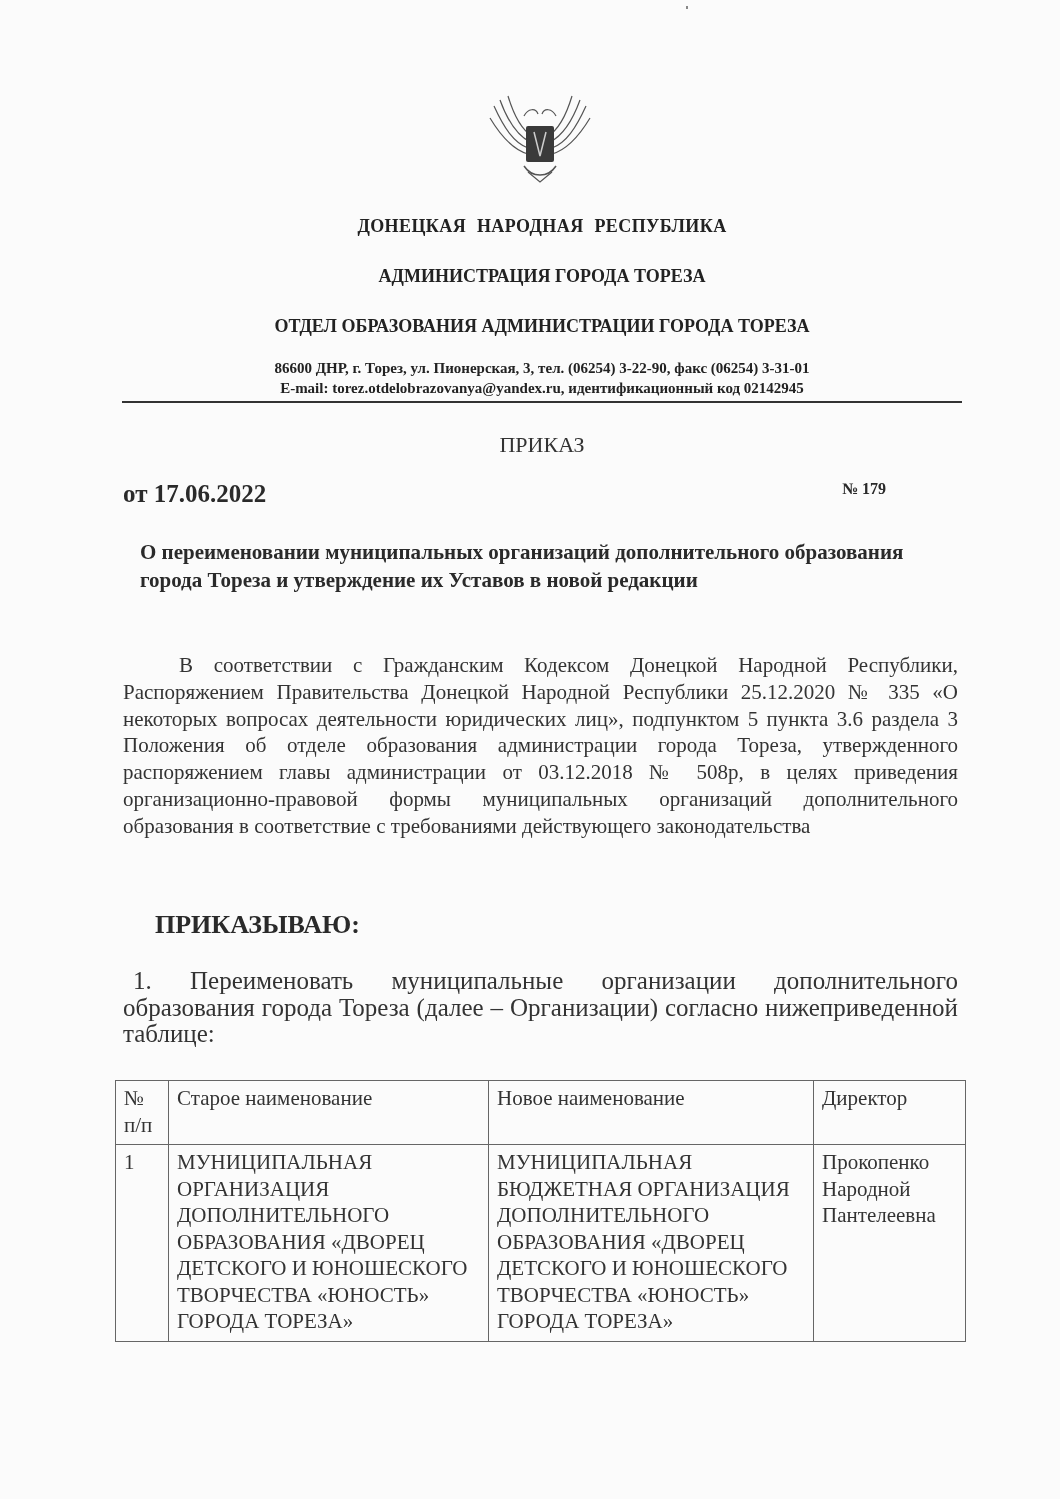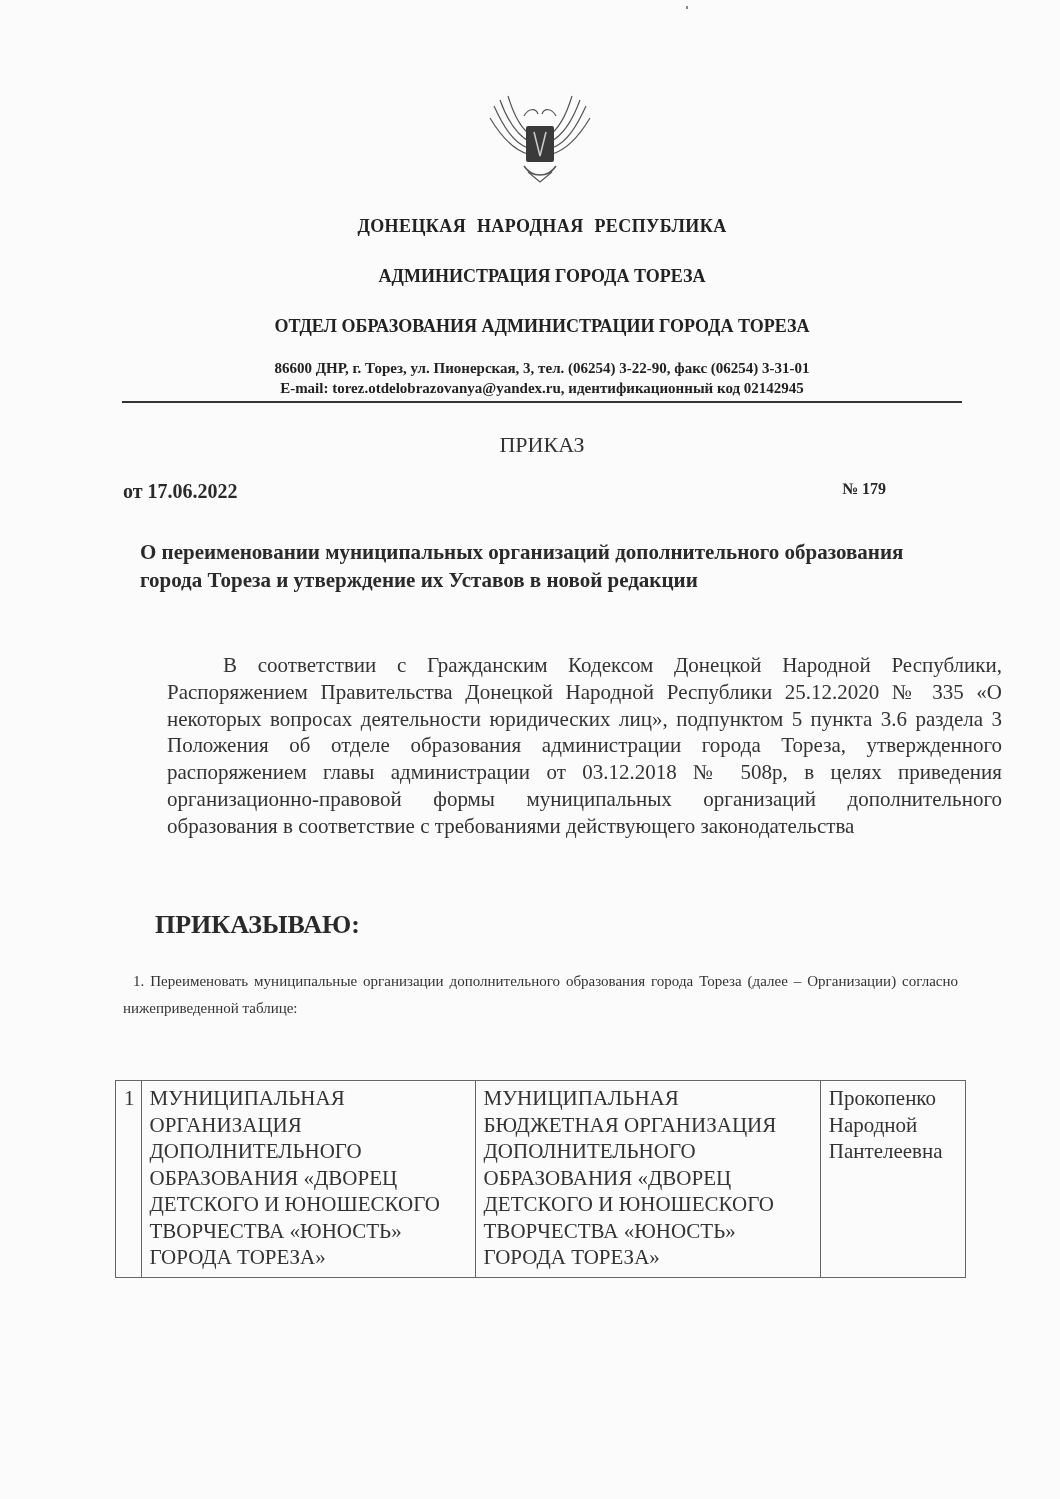--- a/index.html
+++ b/index.html
@@ -10,26 +10,26 @@
   .emblem { position: absolute; left: 484px; top: 88px; width: 112px; height: 100px; }
   .hdr { position: absolute; left: 0; width: 1084px; text-align: center; font-weight: bold; color: #222; }
   .h1 { top: 216px; font-size: 18px; letter-spacing: 0.4px; word-spacing: 6px; }
   .h2 { top: 266px; font-size: 18px; }
   .h3 { top: 316px; font-size: 18px; }
   .addr { position: absolute; left: 0; width: 1084px; text-align: center; font-weight: bold; font-size: 15px; color: #222; line-height: 20px; }
   .addr1 { top: 358px; }
   .addr2 { top: 378px; }
   .rule { position: absolute; left: 122px; top: 401px; width: 840px; border-top: 2px solid #333; }
   .order-word { position: absolute; top: 432px; left: 0; width: 1084px; text-align: center; font-size: 22px; color: #333; }
-  .date { position: absolute; left: 123px; top: 480px; font-size: 20px; font-weight: bold; }
+  .date { position: absolute; left: 123px; top: 480px; font-size: 25px; font-weight: bold; }
   .num { position: absolute; right: 174px; top: 480px; font-size: 16px; font-weight: bold; }
   .title { position: absolute; left: 140px; width: 800px; top: 538px; font-weight: bold; font-size: 21px; line-height: 28px; }
-  .body-text { position: absolute; left: 123px; width: 835px; top: 652px; font-size: 21px; line-height: 26.8px; text-align: justify; text-indent: 56px; color: #333; margin-left: 44px; }
+  .body-text { position: absolute; left: 123px; width: 835px; top: 652px; font-size: 21px; line-height: 26.8px; text-align: justify; text-indent: 56px; color: #333; }
   .command { position: absolute; left: 123px; top: 910px; font-size: 26px; font-weight: bold; margin-left: 32px; }
-  .item1 { position: absolute; left: 123px; width: 835px; top: 968px; font-size: 15px; line-height: 26.5px; text-align: justify; text-indent: 10px; color: #333; }
+  .item1 { position: absolute; left: 123px; width: 835px; top: 968px; font-size: 25px; line-height: 26.5px; text-align: justify; text-indent: 10px; color: #333; }
   table.rename { position: absolute; left: 115px; top: 1080px; width: 851px; border-collapse: collapse; font-size: 21px; line-height: 26.5px; color: #333; }
   table.rename td { border: 1px solid #666; vertical-align: top; padding: 4px 6px 6px 8px; }
   .c1 { width: 38px; } .c2 { width: 305px; } .c3 { width: 310px; } .c4 {}
   .dot { position: absolute; left: 686px; top: 6px; width: 2px; height: 3px; background: #888; }
 </style>
 </head>
 <body>
 
 <div class="dot"></div>
 
@@ -68,20 +68,26 @@
 <div class="title">О переименовании муниципальных организаций дополнительного образования города Тореза и утверждение их Уставов в новой редакции</div>
 
 <div class="body-text">В соответствии с Гражданским Кодексом Донецкой Народной Республики, Распоряжением Правительства Донецкой Народной Республики 25.12.2020 № 335 «О некоторых вопросах деятельности юридических лиц», подпунктом 5 пункта 3.6 раздела 3 Положения об отделе образования администрации города Тореза, утвержденного распоряжением главы администрации от 03.12.2018 № 508р, в целях приведения организационно-правовой формы муниципальных организаций дополнительного образования в соответствие с требованиями действующего законодательства</div>
 
 <div class="command">ПРИКАЗЫВАЮ:</div>
 
 <div class="item1">1. Переименовать муниципальные организации дополнительного образования города Тореза (далее – Организации) согласно нижеприведенной таблице:</div>
 
 <table class="rename">
   <tbody>
+      <tr>
+    <td class="c1">№ п/п</td>
+    <td class="c2">Старое наименование</td>
+    <td class="c3">Новое наименование</td>
+    <td class="c4">Директор</td>
+  </tr>
   <tr>
     <td>1</td>
     <td>МУНИЦИПАЛЬНАЯ ОРГАНИЗАЦИЯ ДОПОЛНИТЕЛЬНОГО ОБРАЗОВАНИЯ «ДВОРЕЦ ДЕТСКОГО И ЮНОШЕСКОГО ТВОРЧЕСТВА «ЮНОСТЬ» ГОРОДА ТОРЕЗА»</td>
     <td>МУНИЦИПАЛЬНАЯ БЮДЖЕТНАЯ ОРГАНИЗАЦИЯ ДОПОЛНИТЕЛЬНОГО ОБРАЗОВАНИЯ «ДВОРЕЦ ДЕТСКОГО И ЮНОШЕСКОГО ТВОРЧЕСТВА «ЮНОСТЬ» ГОРОДА ТОРЕЗА»</td>
     <td>Прокопенко Народной Пантелеевна</td>
   </tr>
 </tbody>
   </table>
 
 </body></html>

